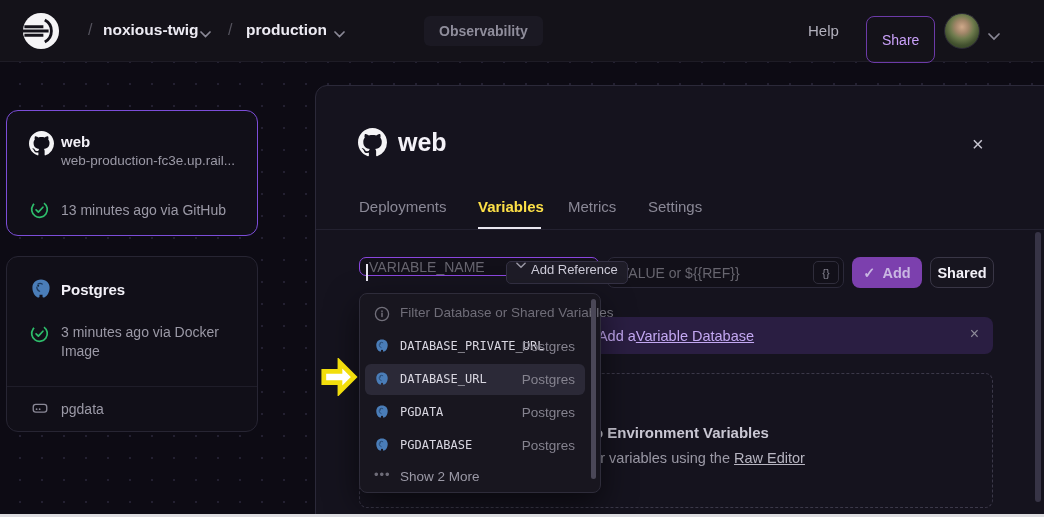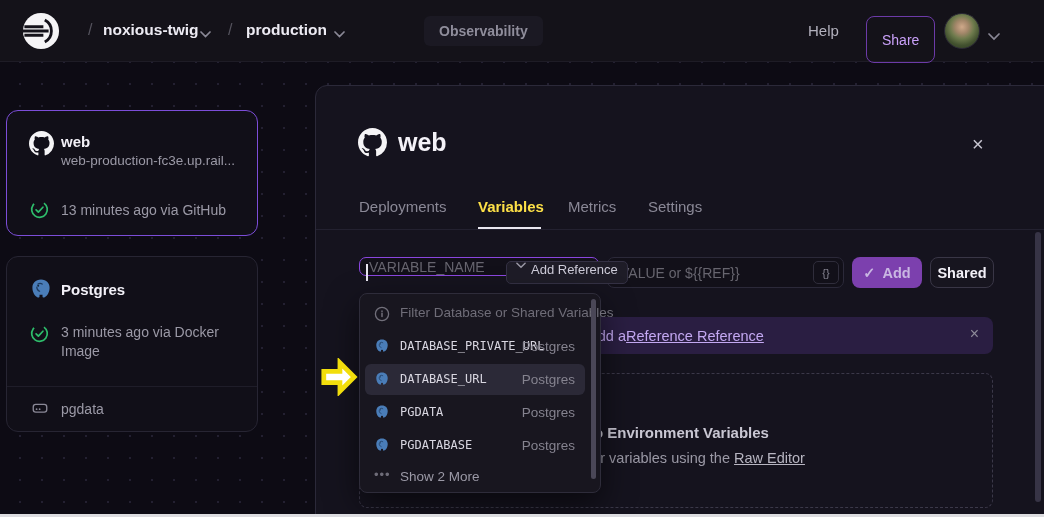--- a/index.html
+++ b/index.html
@@ -231,21 +231,21 @@
       <input class="value-input" placeholder="VALUE or ${{REF}}" style="">
       <div class="braces-chip">{}</div>
       <button class="btn-add">
         <span>✓</span>
         <span>Add</span>
       </button>
       <button class="btn-cancel">Shared</button>
 
       <div class="banner">
         <span>Add a </span>
-        <a>Reference Reference</a>
+        <a>Variable Database</a>
         <span class="banner-close">×</span>
       </div>
 
       <div class="empty-box">
         <div class="empty-title">No Environment Variables</div>
         <div class="empty-body">
           <span>Add your variables using the </span><a>Raw Editor</a>
         </div>
       </div>
 

